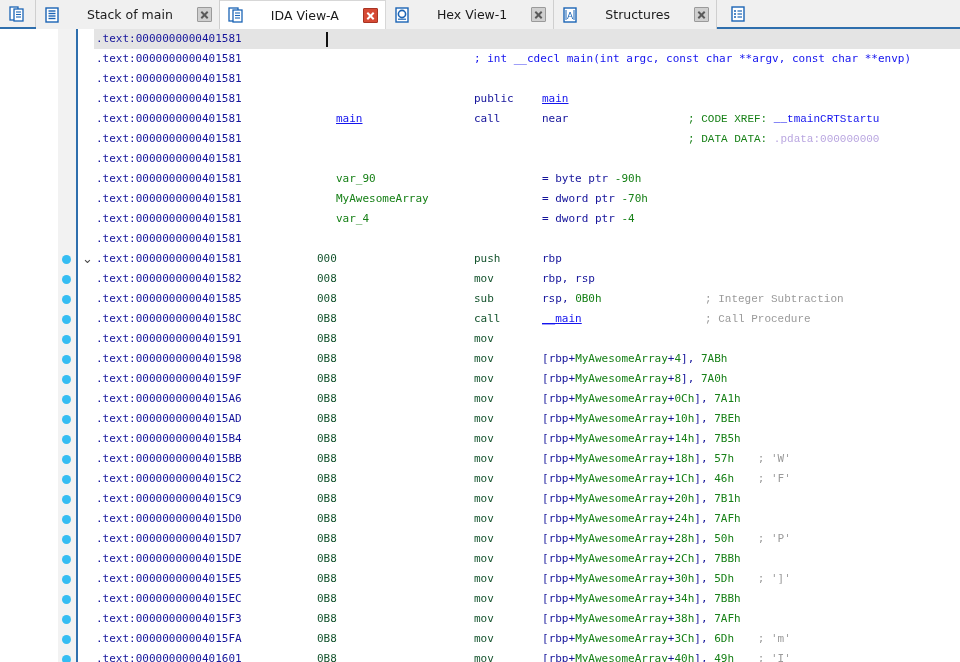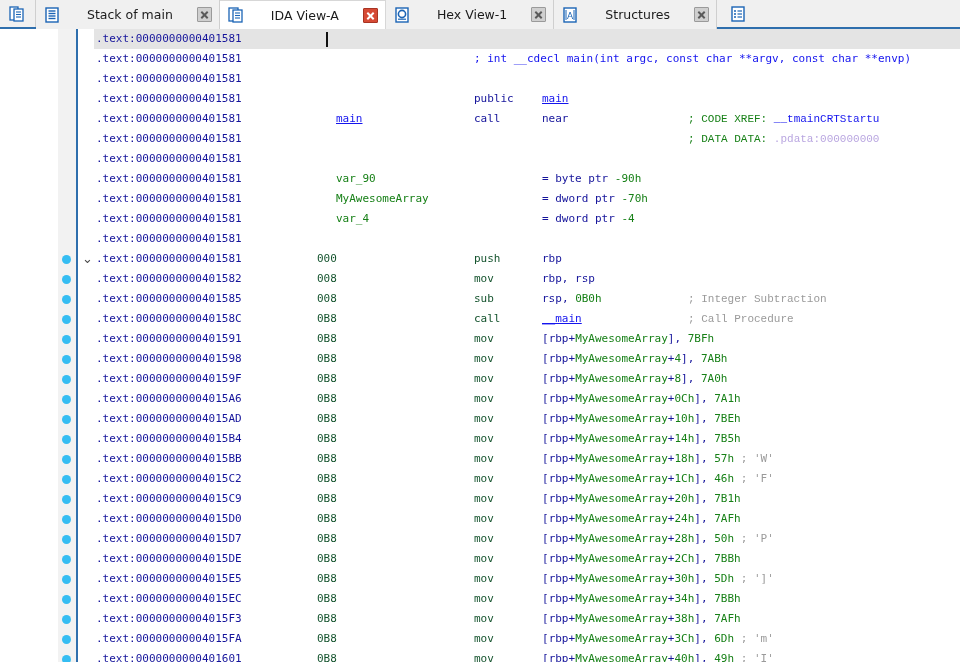--- a/index.html
+++ b/index.html
@@ -133,21 +133,21 @@
   
   .addr   { color: #15149b; }
   .depth  { color: #14532d; }
   .mnem   { color: #14532d; }
   .label  { color: #1414ee; text-decoration: underline; }
   .dirkw  { color: #15149b; }
   .varnm  { color: #178017; }
   .oper   { color: #15149b; }
   .num    { color: #178017; }
   .cmt    { color: #1414ee; }
-  .cmtg   { color: #9a9a9a; }
+  .cmtg   { color: #9a9a9a; margin-left: 17px; }
   .xcode  { color: #178017; }
   .xdata  { color: #b9a6e0; margin-top: 9px; }
   .xname  { color: #1414ee; }
   .punct  { color: #15149b; }
 
   
   .c-addr { position:absolute; left: 2px; }
   .c-dep  { position:absolute; left: 223px; }
   .c-nm   { position:absolute; left: 242px; }
   .c-op   { position:absolute; left: 380px; }
@@ -275,21 +275,21 @@
       <div class="row"><span class="c-addr addr">.text:0000000000401581</span><span class="c-cm"><span class="xcode">; DATA DATA: </span><span class="xdata">.pdata:000000000</span></span></div>
       <div class="row"><span class="c-addr addr">.text:0000000000401581</span></div>
       <div class="row"><span class="c-addr addr">.text:0000000000401581</span><span class="c-nm varnm">var_90</span><span class="c-ar"><span class="punct">= </span><span class="dirkw">byte ptr</span><span class="punct"> </span><span class="num">-90h</span></span></div>
       <div class="row"><span class="c-addr addr">.text:0000000000401581</span><span class="c-nm varnm">MyAwesomeArray</span><span class="c-ar"><span class="punct">= </span><span class="dirkw">dword ptr</span><span class="punct"> </span><span class="num">-70h</span></span></div>
       <div class="row"><span class="c-addr addr">.text:0000000000401581</span><span class="c-nm varnm">var_4</span><span class="c-ar"><span class="punct">= </span><span class="dirkw">dword ptr</span><span class="punct"> </span><span class="num">-4</span></span></div>
       <div class="row"><span class="c-addr addr">.text:0000000000401581</span></div>
       <div class="row"><span class="c-addr addr">.text:0000000000401581</span><span class="c-dep depth">000</span><span class="c-op mnem">push</span><span class="c-ar oper">rbp</span></div>
       <div class="row"><span class="c-addr addr">.text:0000000000401582</span><span class="c-dep depth">008</span><span class="c-op mnem">mov</span><span class="c-ar oper">rbp, rsp</span></div>
       <div class="row"><span class="c-addr addr">.text:0000000000401585</span><span class="c-dep depth">008</span><span class="c-op mnem">sub</span><span class="c-ar"><span class="oper">rsp</span><span class="punct">, </span><span class="num">0B0h</span></span><span class="c-cm cmtg">; Integer Subtraction</span></div>
       <div class="row"><span class="c-addr addr">.text:000000000040158C</span><span class="c-dep depth">0B8</span><span class="c-op mnem">call</span><span class="c-ar label">__main</span><span class="c-cm cmtg">; Call Procedure</span></div>
-      <div class="row"><span class="c-addr addr">.text:0000000000401591</span><span class="c-dep depth">0B8</span><span class="c-op mnem">mov</span><span class="c-ar"><span class="punct">[</span><span class="oper">rbp</span><span class="punct">+</span><span class="varnm">MyAwesomeArray</span><span class="punct">]</span><span class="punct">, </span><span class="num">7BFh</span></span></div>
+      <div class="row"><span class="c-addr addr">.text:0000000000401591</span><span class="c-dep depth">0B8</span><span class="c-op mnem">mov</span></div>
       <div class="row"><span class="c-addr addr">.text:0000000000401598</span><span class="c-dep depth">0B8</span><span class="c-op mnem">mov</span><span class="c-ar"><span class="punct">[</span><span class="oper">rbp</span><span class="punct">+</span><span class="varnm">MyAwesomeArray</span><span class="punct">+</span><span class="varnm">4</span><span class="punct">]</span><span class="punct">, </span><span class="num">7ABh</span></span></div>
       <div class="row"><span class="c-addr addr">.text:000000000040159F</span><span class="c-dep depth">0B8</span><span class="c-op mnem">mov</span><span class="c-ar"><span class="punct">[</span><span class="oper">rbp</span><span class="punct">+</span><span class="varnm">MyAwesomeArray</span><span class="punct">+</span><span class="varnm">8</span><span class="punct">]</span><span class="punct">, </span><span class="num">7A0h</span></span></div>
       <div class="row"><span class="c-addr addr">.text:00000000004015A6</span><span class="c-dep depth">0B8</span><span class="c-op mnem">mov</span><span class="c-ar"><span class="punct">[</span><span class="oper">rbp</span><span class="punct">+</span><span class="varnm">MyAwesomeArray</span><span class="punct">+</span><span class="varnm">0Ch</span><span class="punct">]</span><span class="punct">, </span><span class="num">7A1h</span></span></div>
       <div class="row"><span class="c-addr addr">.text:00000000004015AD</span><span class="c-dep depth">0B8</span><span class="c-op mnem">mov</span><span class="c-ar"><span class="punct">[</span><span class="oper">rbp</span><span class="punct">+</span><span class="varnm">MyAwesomeArray</span><span class="punct">+</span><span class="varnm">10h</span><span class="punct">]</span><span class="punct">, </span><span class="num">7BEh</span></span></div>
       <div class="row"><span class="c-addr addr">.text:00000000004015B4</span><span class="c-dep depth">0B8</span><span class="c-op mnem">mov</span><span class="c-ar"><span class="punct">[</span><span class="oper">rbp</span><span class="punct">+</span><span class="varnm">MyAwesomeArray</span><span class="punct">+</span><span class="varnm">14h</span><span class="punct">]</span><span class="punct">, </span><span class="num">7B5h</span></span></div>
       <div class="row"><span class="c-addr addr">.text:00000000004015BB</span><span class="c-dep depth">0B8</span><span class="c-op mnem">mov</span><span class="c-ar"><span class="punct">[</span><span class="oper">rbp</span><span class="punct">+</span><span class="varnm">MyAwesomeArray</span><span class="punct">+</span><span class="varnm">18h</span><span class="punct">]</span><span class="punct">, </span><span class="num">57h</span><span class="cmtg"> ; 'W'</span></span></div>
       <div class="row"><span class="c-addr addr">.text:00000000004015C2</span><span class="c-dep depth">0B8</span><span class="c-op mnem">mov</span><span class="c-ar"><span class="punct">[</span><span class="oper">rbp</span><span class="punct">+</span><span class="varnm">MyAwesomeArray</span><span class="punct">+</span><span class="varnm">1Ch</span><span class="punct">]</span><span class="punct">, </span><span class="num">46h</span><span class="cmtg"> ; 'F'</span></span></div>
       <div class="row"><span class="c-addr addr">.text:00000000004015C9</span><span class="c-dep depth">0B8</span><span class="c-op mnem">mov</span><span class="c-ar"><span class="punct">[</span><span class="oper">rbp</span><span class="punct">+</span><span class="varnm">MyAwesomeArray</span><span class="punct">+</span><span class="varnm">20h</span><span class="punct">]</span><span class="punct">, </span><span class="num">7B1h</span></span></div>
       <div class="row"><span class="c-addr addr">.text:00000000004015D0</span><span class="c-dep depth">0B8</span><span class="c-op mnem">mov</span><span class="c-ar"><span class="punct">[</span><span class="oper">rbp</span><span class="punct">+</span><span class="varnm">MyAwesomeArray</span><span class="punct">+</span><span class="varnm">24h</span><span class="punct">]</span><span class="punct">, </span><span class="num">7AFh</span></span></div>
       <div class="row"><span class="c-addr addr">.text:00000000004015D7</span><span class="c-dep depth">0B8</span><span class="c-op mnem">mov</span><span class="c-ar"><span class="punct">[</span><span class="oper">rbp</span><span class="punct">+</span><span class="varnm">MyAwesomeArray</span><span class="punct">+</span><span class="varnm">28h</span><span class="punct">]</span><span class="punct">, </span><span class="num">50h</span><span class="cmtg"> ; 'P'</span></span></div>

